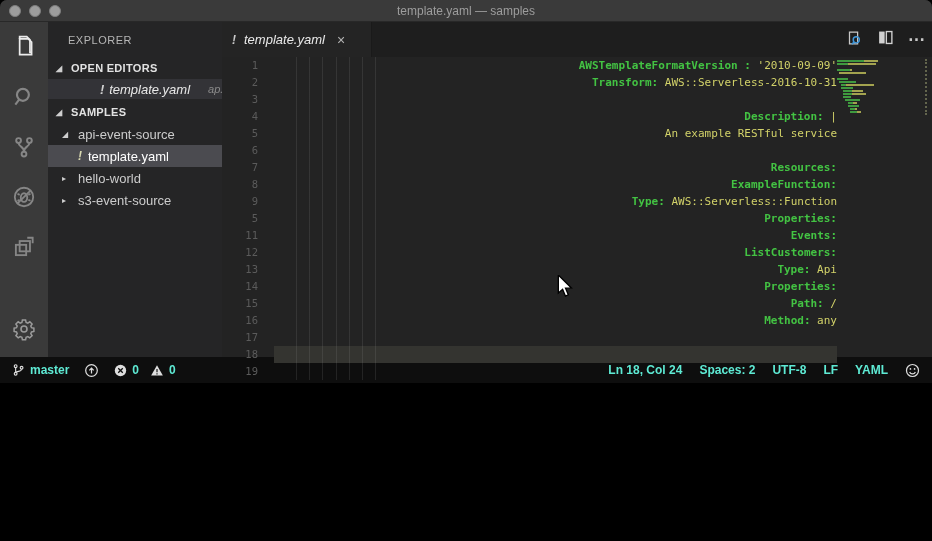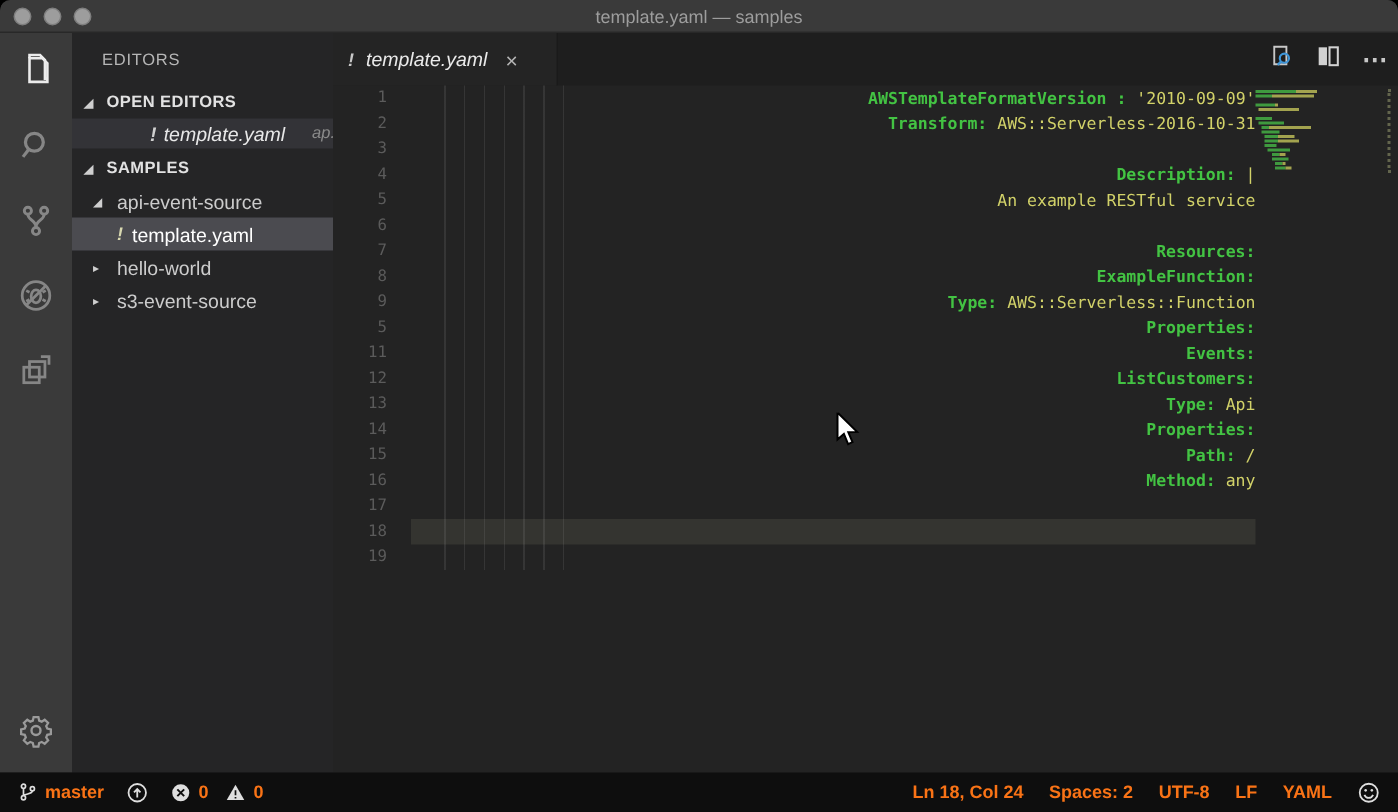--- a/index.html
+++ b/index.html
@@ -1,19 +1,19 @@
 <!DOCTYPE html>
 <html style="--key: #43c343; --val: #d2d269; --cur-bg: #343430;"><head>
 <meta charset="utf-8">
 <style>
   * { margin:0; padding:0; box-sizing:border-box; }
   html,body { background:#000; }
   body { font-family:"Liberation Sans",sans-serif; }
 
-  .window { position:relative; width:932px; height:541px; background:#232323;
+  .window { position:relative; width:932px; height:383px; background:#232323;
             border-radius:7px 7px 0 0; overflow:hidden; }
 
   
   .titlebar { position:absolute; top:0; left:0; right:0; height:22px;
               background:#3a3a3a; border-bottom:1px solid #282828; }
   .lights { position:absolute; left:9px; top:5px; display:flex; gap:8px; }
   .light { width:12px; height:12px; border-radius:50%; background:#9d9d9d;
            border:1px solid #7e7e7e; }
   .win-title { text-align:center; line-height:22px; font-size:12px; color:#9d9d9d; }
 
@@ -80,21 +80,21 @@
   .ml { height:3px; white-space:nowrap; }
   .ml span { display:inline-block; height:2px; vertical-align:top; }
   .m-k { background:#3f9a3f; }
   .m-v { background:#a3a34f; }
   .m-w { background:transparent; }
   .overview-ruler { position:absolute; right:5px; top:2px; height:56px; width:2px;
                     border-left:2px dotted #63654d; z-index:3; }
 
   
   .statusbar { position:absolute; bottom:0; left:0; right:0; height:26px; background:#0e0e0e;
-               color:#f97316; font-size:12px; display:flex; align-items:center;
+               color:#5eead4; font-size:12px; display:flex; align-items:center;
                padding:0 12px; gap:15px;justify-content:flex-end; }
   .sb-item { display:flex; align-items:center; gap:5px; white-space:nowrap; }
   .sb-right { margin-left:auto; display:flex; align-items:center; gap:17px; }
   .statusbar svg { display:block; }
 
   
   .mouse { position:absolute; left:556px; top:275px; z-index:10; }
 </style>
 </head>
 <body>
@@ -148,21 +148,21 @@
     </div>
     <div class="ab-gear">
       <svg width="24" height="24" viewBox="0 0 24 24" fill="currentColor">
         <path d="M12 8.2a3.8 3.8 0 1 0 0 7.6 3.8 3.8 0 0 0 0-7.6zm0 6a2.2 2.2 0 1 1 0-4.4 2.2 2.2 0 0 1 0 4.4z"></path>
         <path d="M13.6 3h-3.2l-.5 2.4-1.7.7-2-1.3L3.9 7l1.3 2-.7 1.7-2.4.5v3.2l2.4.5.7 1.7-1.3 2 2.3 2.3 2-1.3 1.7.7.5 2.4h3.2l.5-2.4 1.7-.7 2 1.3 2.3-2.3-1.3-2 .7-1.7 2.4-.5v-3.2l-2.4-.5-.7-1.7 1.3-2L17.8 4.8l-2 1.3-1.7-.7L13.6 3z" fill="none" stroke="currentColor" stroke-width="1.5"></path>
       </svg>
     </div>
   </div>
 
   <div class="sidebar">
-    <div class="sb-title">EDITORS</div>
+    <div class="sb-title">EXPLORER</div>
 
     <div class="section-header">
       <span class="twistie">◢</span>
       <span>OPEN EDITORS</span>
     </div>
     <div class="oe-item">
       <span class="file-badge">!</span>
       <span class="oe-name">template.yaml</span>
       <span class="oe-detail">ap...</span>
     </div>

